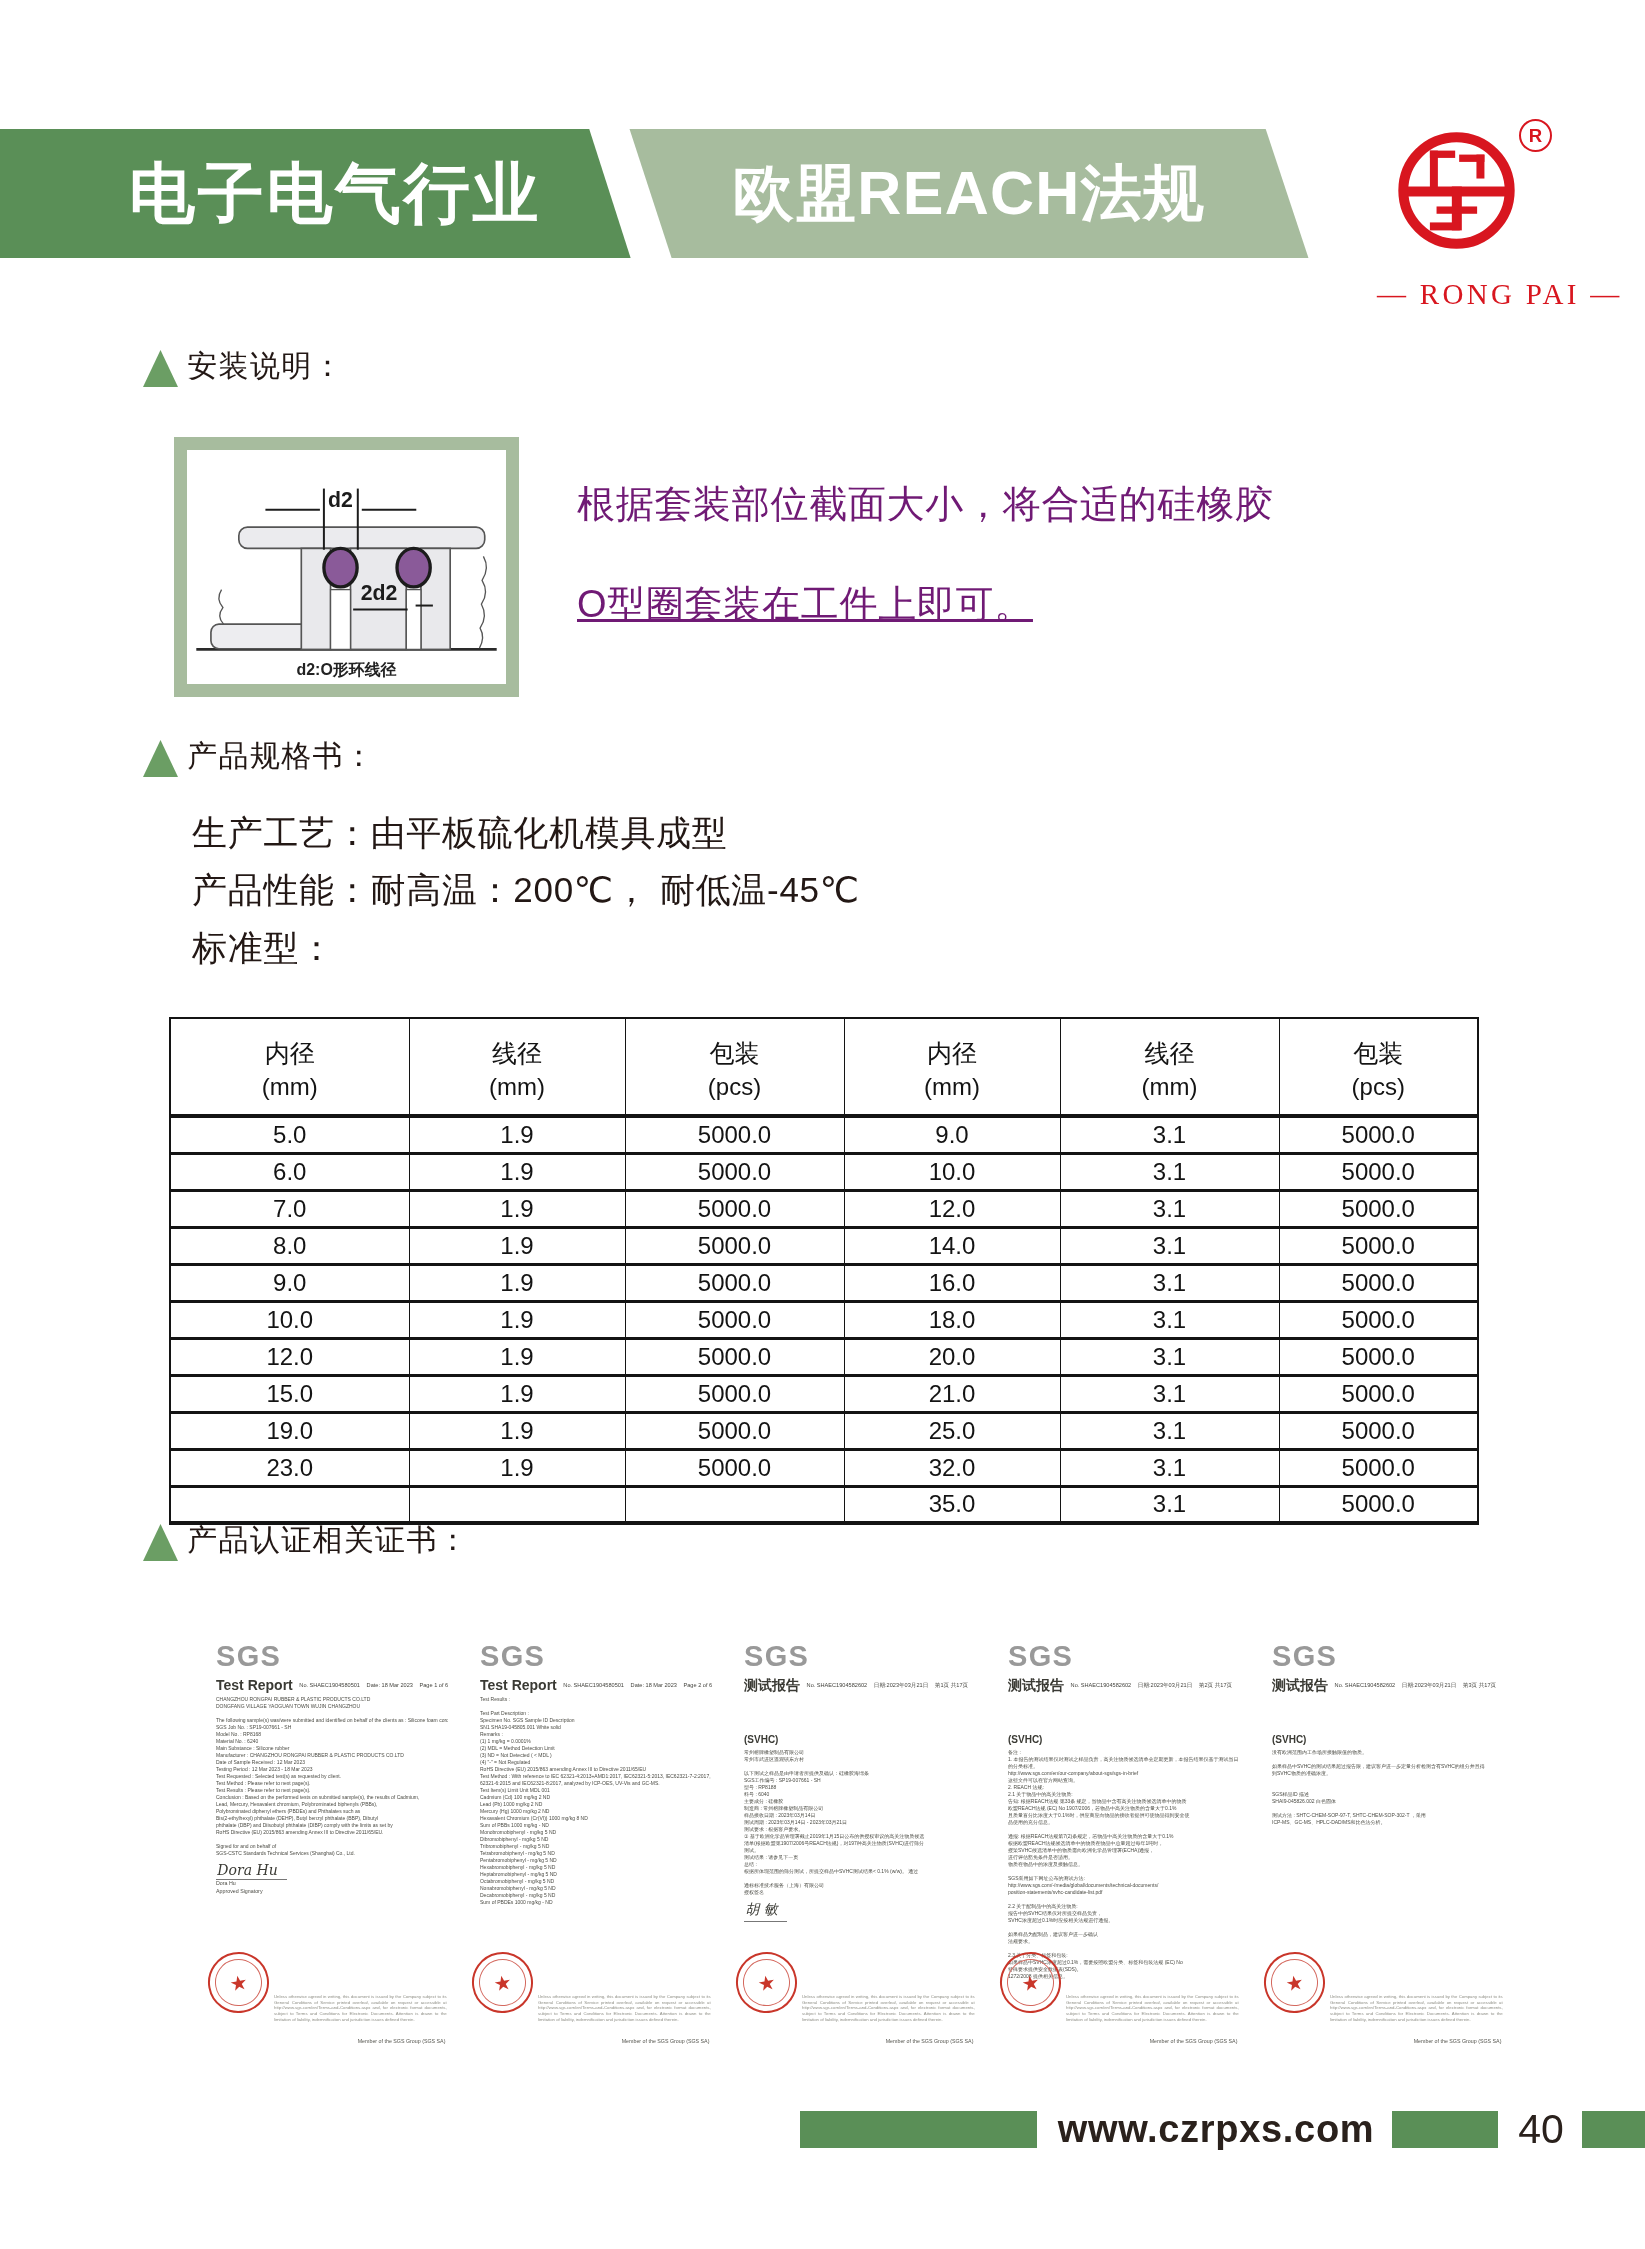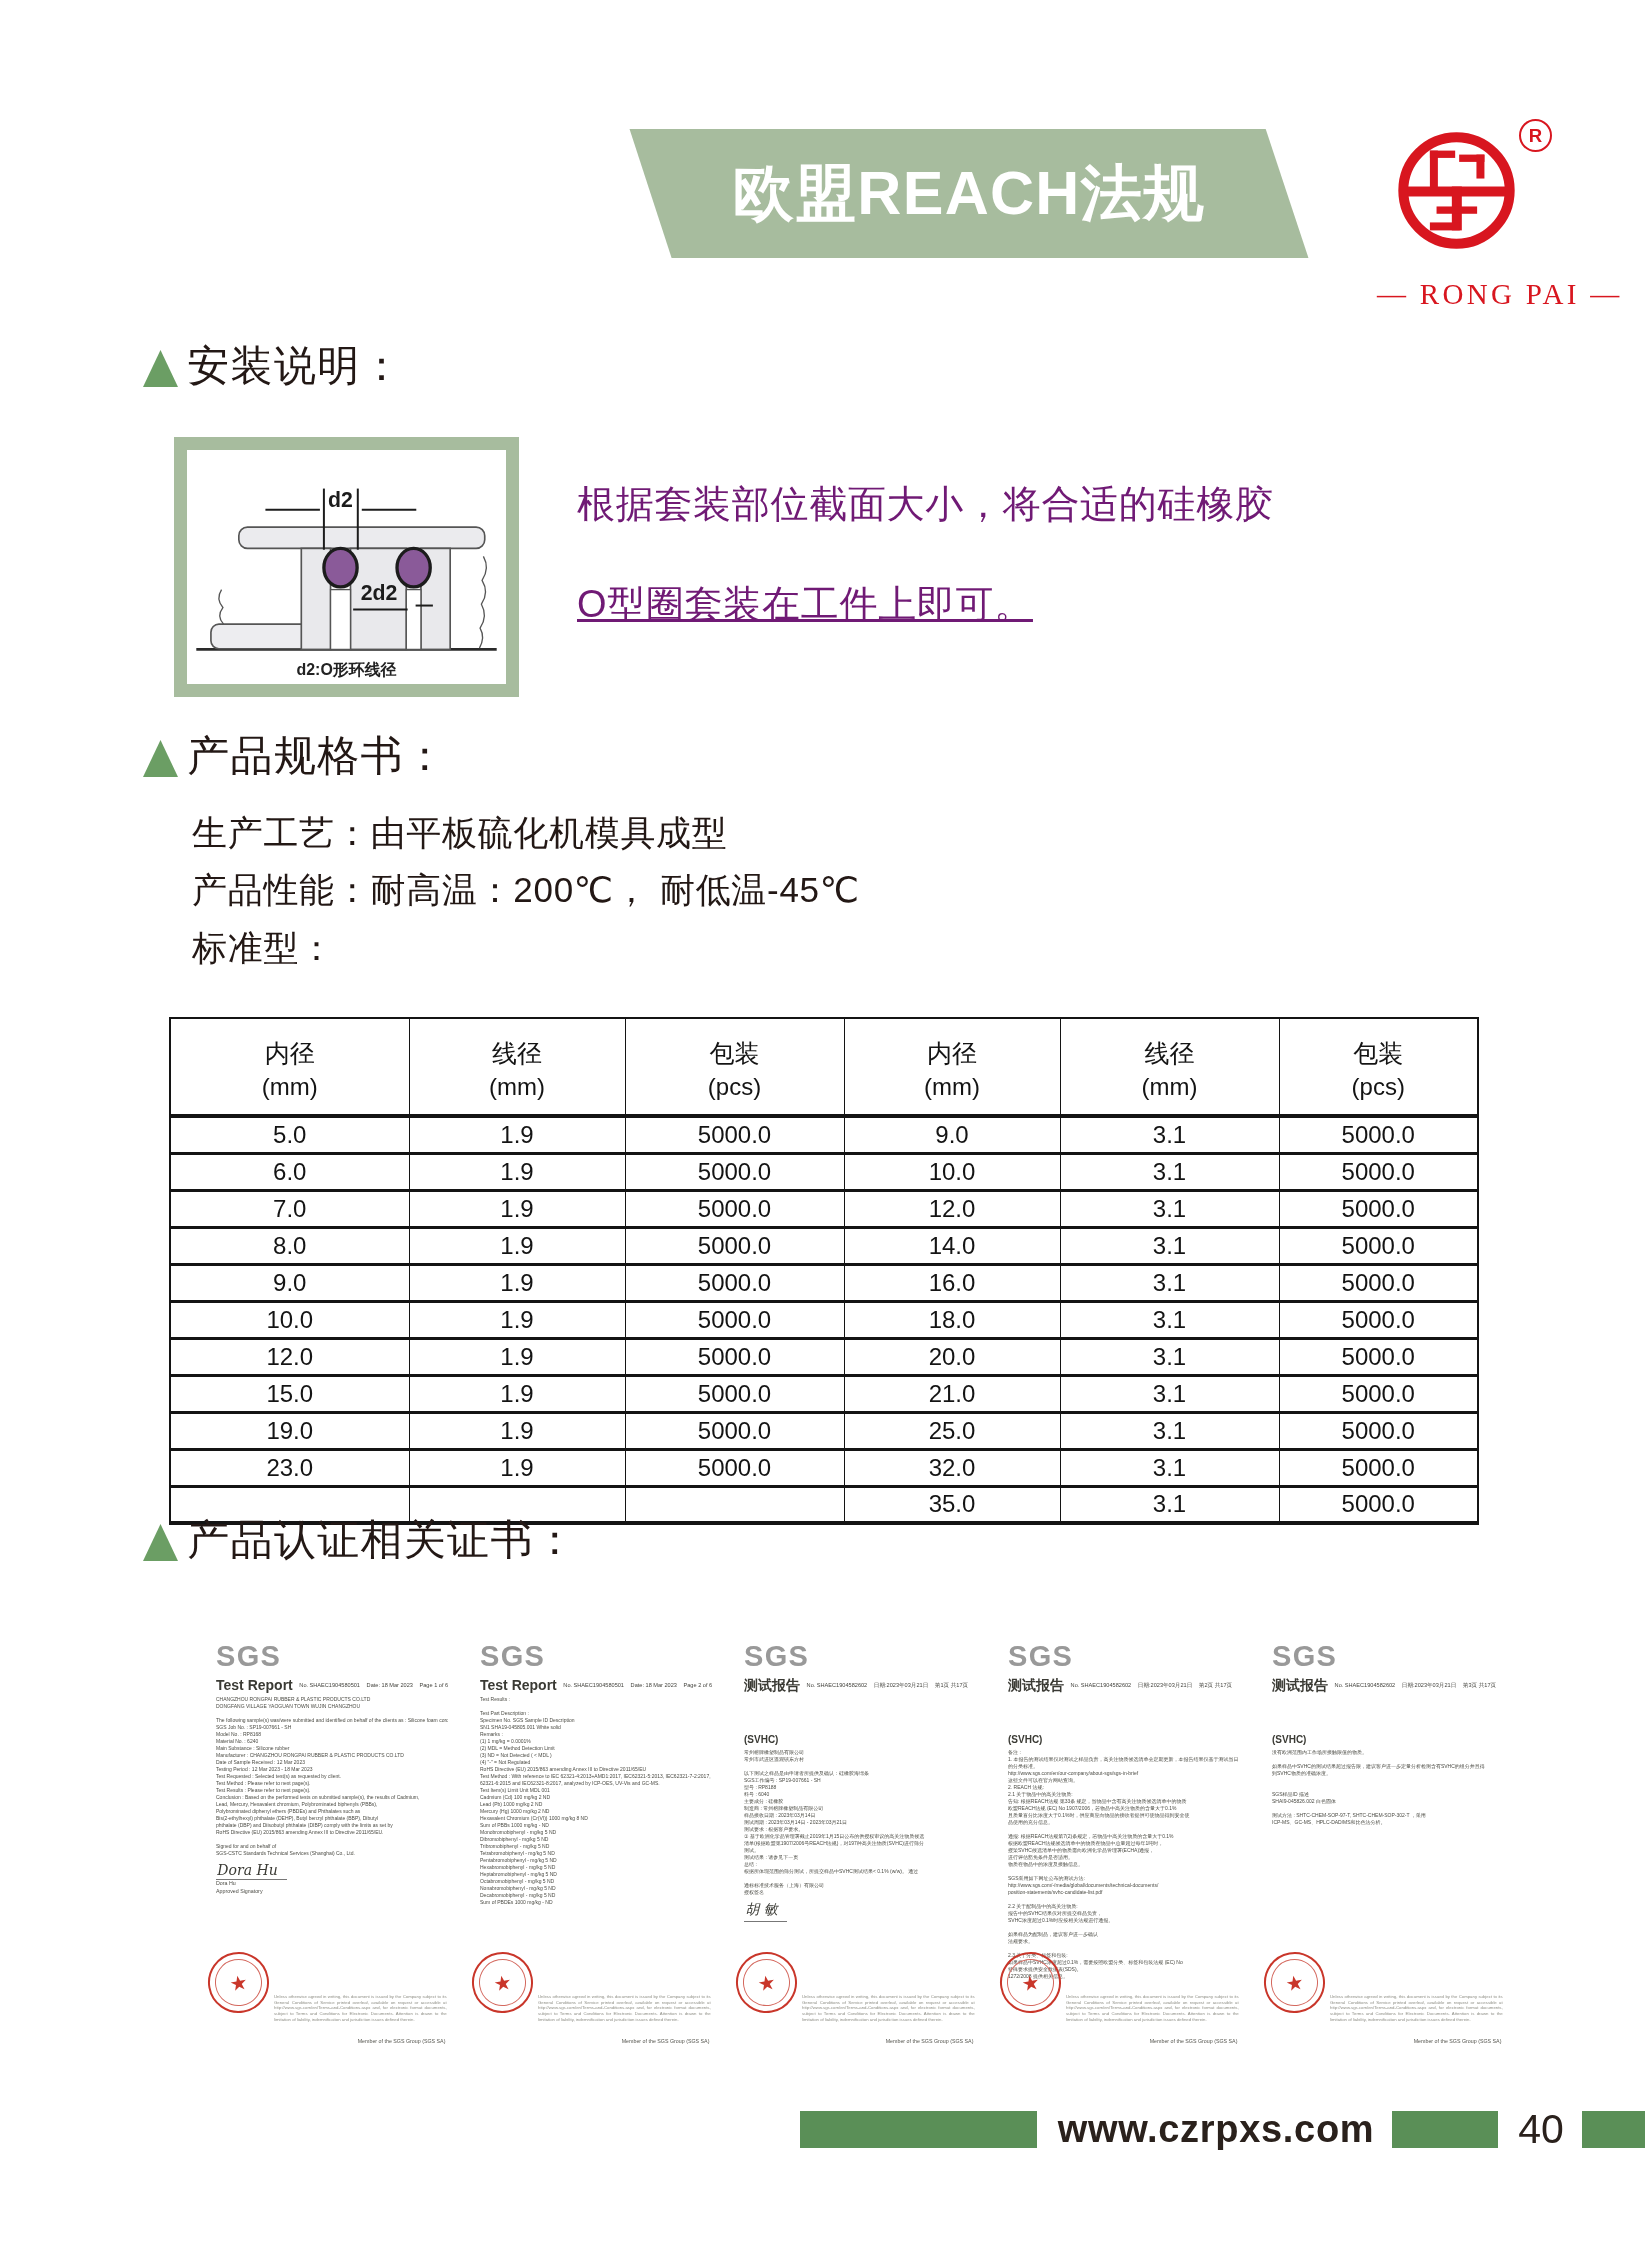--- a/index.html
+++ b/index.html
@@ -21,21 +21,21 @@
   .logo svg{position:absolute;left:13.3px;top:5.3px;}
   .logo .reg{position:absolute;right:44px;top:0px;width:29px;height:29px;border:2.7px solid var(--red);
     border-radius:50%;display:flex;align-items:center;justify-content:center;
     font-size:18.6px;font-weight:700;color:var(--red);}
   .logo .wordmark{position:absolute;left:0;right:0;top:151px;text-align:center;
     font-family:"Liberation Serif","DejaVu Serif",serif;font-size:29px;color:var(--red);letter-spacing:3.3px;white-space:nowrap;margin-top:8px;}
 
   
   .sec-head{position:absolute;display:flex;align-items:flex-end;}
   .tri{width:35px;height:37px;background:var(--tri-green);clip-path:polygon(50% 0,100% 100%,0 100%);margin-right:9.3px;}
-  .sec-title{font-size:42px;color:#231815;line-height:42px;letter-spacing:1.3px;}
+  .sec-title{font-size:30px;color:#231815;line-height:42px;letter-spacing:1.3px;}
 
   
   .diagram-box{position:absolute;left:174px;top:437px;width:345px;height:260px;
     border:13.3px solid var(--light-green);background:#fff;box-sizing:border-box;}
   .para-line{position:absolute;left:577px;font-size:38px;color:#701a75;letter-spacing:0.7px;white-space:nowrap;}
 
   
   .spec-line{position:absolute;left:192px;font-size:35px;color:#231815;letter-spacing:0.7px;white-space:nowrap;}
 
   
@@ -77,20 +77,23 @@
   .f-site{position:absolute;left:1042px;top:2103px;width:348px;height:53px;line-height:53px;
     text-align:center;font-size:38px;font-weight:600;color:#2a211c;letter-spacing:0.7px;}
   .f-num{position:absolute;left:1508px;top:2103px;width:66px;height:53px;line-height:53px;
     text-align:center;font-size:41px;font-weight:500;color:#2a211c;}
 </style>
 </head>
 <body>
 
 <div class="page" style="--dark-green: #5a8f57; --light-green: #a7bc9e; --tri-green: #6b9e64; --red: #d8161f;">
 
+  <div class="banner-dark">
+    <span class="txt">电子电气行业</span>
+  </div>
   <div class="banner-light">
     <span class="txt">欧盟REACH法规</span>
   </div>
 
   <div class="logo">
     <svg width="133" height="133" viewBox="0 0 200 200">
       <circle cx="100" cy="100" r="80" fill="none" stroke="#d8161f" stroke-width="15"></circle>
       <rect x="26" y="94" width="148" height="15" fill="#d8161f"></rect>
       <rect x="93" y="94" width="15" height="66" fill="#d8161f"></rect>
       <rect x="70" y="124" width="61" height="11" fill="#d8161f"></rect>

